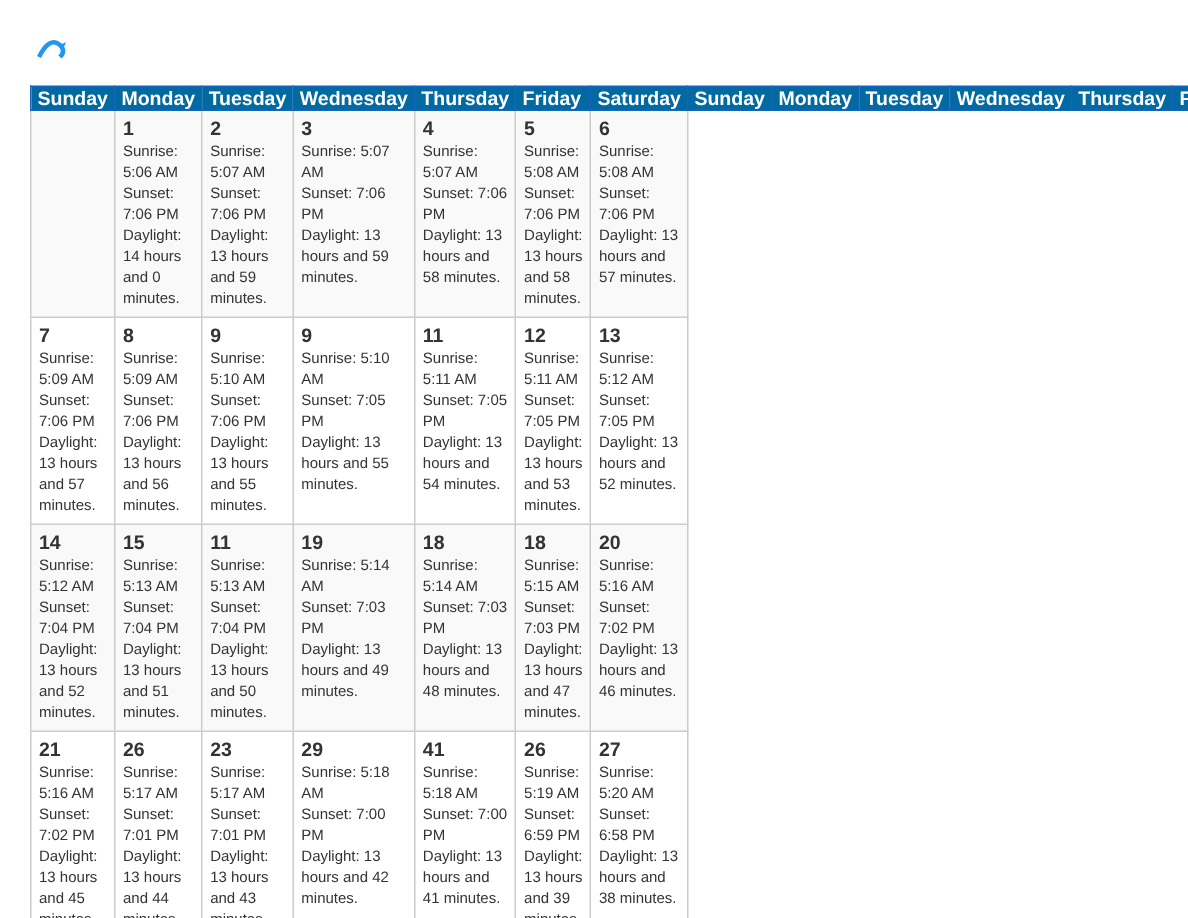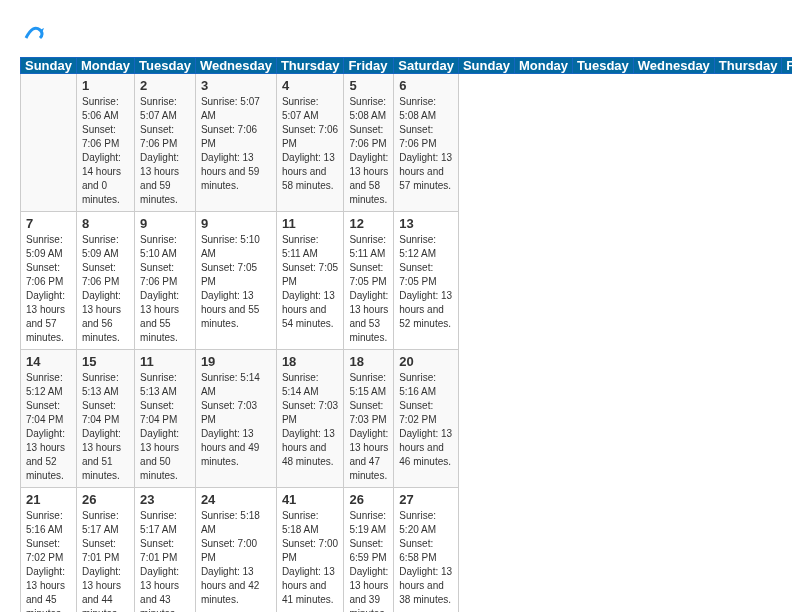--- a/index.html
+++ b/index.html
@@ -223,21 +223,21 @@
         </td>
         <td>
           <span class="day-number">26</span>
           <div class="day-info">Sunrise: 5:17 AM<br>Sunset: 7:01 PM<br>Daylight: 13 hours and 44 minutes.</div>
         </td>
         <td>
           <span class="day-number">23</span>
           <div class="day-info">Sunrise: 5:17 AM<br>Sunset: 7:01 PM<br>Daylight: 13 hours and 43 minutes.</div>
         </td>
         <td>
-          <span class="day-number">24</span>
+          <span class="day-number">29</span>
           <div class="day-info">Sunrise: 5:18 AM<br>Sunset: 7:00 PM<br>Daylight: 13 hours and 42 minutes.</div>
         </td>
         <td>
           <span class="day-number">41</span>
           <div class="day-info">Sunrise: 5:18 AM<br>Sunset: 7:00 PM<br>Daylight: 13 hours and 41 minutes.</div>
         </td>
         <td>
           <span class="day-number">26</span>
           <div class="day-info">Sunrise: 5:19 AM<br>Sunset: 6:59 PM<br>Daylight: 13 hours and 39 minutes.</div>
         </td>

